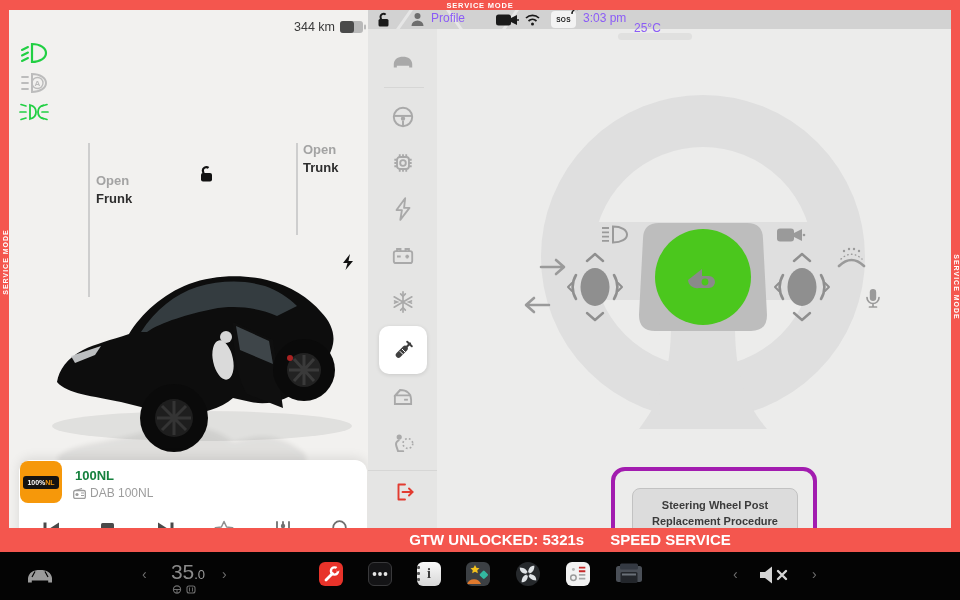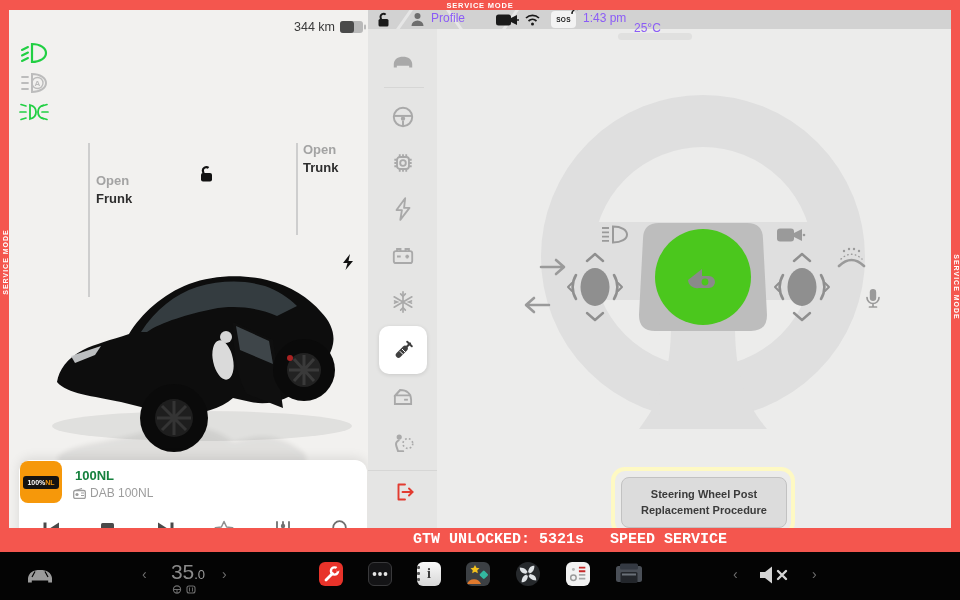--- a/index.html
+++ b/index.html
@@ -10,21 +10,21 @@
   
   .frame-top{left:0;top:0;width:960px;height:10px;background:#f4564e;}
   .frame-left{left:0;top:10px;width:9px;height:518px;background:#f4564e;}
   .frame-right{left:951px;top:10px;width:9px;height:518px;background:#f4564e;}
   .frame-bottom{left:0;top:528px;width:960px;height:25px;background:#f4564e;}
   .sm-top{left:480px;top:1px;transform:translateX(-50%);color:#fff;font-size:7.5px;font-weight:bold;letter-spacing:.8px;white-space:nowrap;}
   .sm-vert{color:#fff;font-size:7px;font-weight:bold;letter-spacing:1px;white-space:nowrap;}
   .sm-left{left:5px;top:262px;transform:translate(-50%,-50%) rotate(-90deg);}
   .sm-right{left:956px;top:287px;transform:translate(-50%,-50%) rotate(90deg);}
   .alert-row{left:570px;top:531px;transform:translateX(-50%);display:flex;gap:26px;white-space:nowrap;
-             color:#fff;font-weight:bold;font-size:15px;font-family:Liberation Mono, monospace;}
+             color:#fff;font-weight:bold;font-size:15px;}
 
   
   .veh-panel{left:9px;top:10px;width:359px;height:518px;background:#f2f1ef;}
   .range-box{left:285px;top:10px;display:flex;align-items:center;gap:5px;}
   .range-txt{font-size:12.5px;color:#3a3a3a;}
   .callout-line{width:2px;background:#cecece;}
   .callout{font-size:13px;line-height:1.4;font-weight:bold;}
   .callout .act{color:#a3a3a3;}
   .callout .tgt{color:#2e2e2e;}
 
@@ -45,22 +45,22 @@
   .status-bar{left:368px;top:10px;width:583px;height:19px;background:#d2d2d2;overflow:hidden;}
   .stripe{position:absolute;top:-6px;width:3px;height:34px;background:rgba(255,255,255,.45);}
   .sb-txt{font-size:12px;color:#8b5cf6;}
   .handle{left:618px;top:33px;width:74px;height:7px;border-radius:4px;background:#e0e0df;}
 
   .sidebar{left:368px;top:29px;width:69px;height:499px;background:#e5e5e4;}
   .sb-div{background:#d6d6d5;height:1px;}
   .sb-card{left:379px;top:326px;width:48px;height:48px;background:#fff;border-radius:10px;
            box-shadow:0 1px 4px rgba(0,0,0,.12);}
 
-  .proc-ring{left:611px;top:467px;width:164px;height:49px;border:4px solid #fef9c3;border-radius:14px;
-             padding:6px;background:transparent;}
+  .proc-ring{left:611px;top:467px;width:164px;height:49px;border:4px solid #a21caf;border-radius:14px;
+             padding:17px;background:transparent;}
   .proc-btn{width:100%;height:100%;background:#dcdcdc;border:1px solid #c2c2c2;border-radius:8px;
             display:flex;flex-direction:column;align-items:center;justify-content:center;
             font-size:11px;font-weight:bold;color:#3b3b3b;line-height:1.4;text-align:center;}
 
   
   .taskbar{left:0;top:552px;width:960px;height:48px;background:#040404;}
   .chev{color:#6f6f6f;font-size:14px;line-height:1;}
   .temp-val{color:#8a8a8a;font-size:21px;}
   .temp-dec{color:#9a9a9a;font-size:13px;}
   .app{width:24px;height:24px;border-radius:6px;position:absolute;top:562px;display:flex;align-items:center;justify-content:center;overflow:hidden;}
@@ -228,21 +228,21 @@
     <path d="M4.5 8 a6 6 0 0 1 8 0" fill="none" stroke="#1a1a1a" stroke-width="1.7"></path>
     <circle cx="8.5" cy="11" r="1.5" fill="#1a1a1a"></circle>
   </svg>
   <div class="abs" style="left:551px;top:11px;width:25px;height:17px;background:#f3f3f3;border-radius:4px;display:flex;align-items:center;justify-content:center">
     <span style="font-size:6.5px;font-weight:bold;color:#1a1a1a;letter-spacing:.3px">SOS</span>
     <svg width="9" height="9" viewBox="0 0 9 9" style="position:absolute;right:-4px;top:-4px">
       <path d="M1 7 A5 5 0 0 1 7 2" fill="none" stroke="#1a1a1a" stroke-width="1.4"></path>
         <path d="M7 0 l1.8 2.8 -3 .4 Z" fill="#1a1a1a"></path>
     </svg>
   </div>
-  <span class="abs sb-txt" style="left:583px;top:11px">1:43 pm</span>
+  <span class="abs sb-txt" style="left:583px;top:11px">3:03 pm</span>
   <span class="abs sb-txt" style="left:634px;top:21px">25°C</span>
   <div class="abs handle"></div>
 
   <div class="abs sidebar"></div>
   <svg class="abs" style="left:390px;top:48px" width="26" height="26" viewBox="0 0 24 24">
     <path d="M3.5 14.5 c.6-4.5 3.5-6.5 8.5-6.5 s7.9 2 8.5 6.5 v3.5 h-2.8 v-1.6 h-11.4 v1.6 H3.5 Z" fill="#a9a9a9"></path>
   </svg>
   <div class="abs sb-div" style="left:384px;top:87px;width:40px"></div>
   <svg class="abs" style="left:390px;top:104px" width="26" height="26" viewBox="0 0 24 24" fill="none" stroke="#a9a9a9" stroke-width="1.8">
     <circle cx="12" cy="12" r="8.5"></circle>

